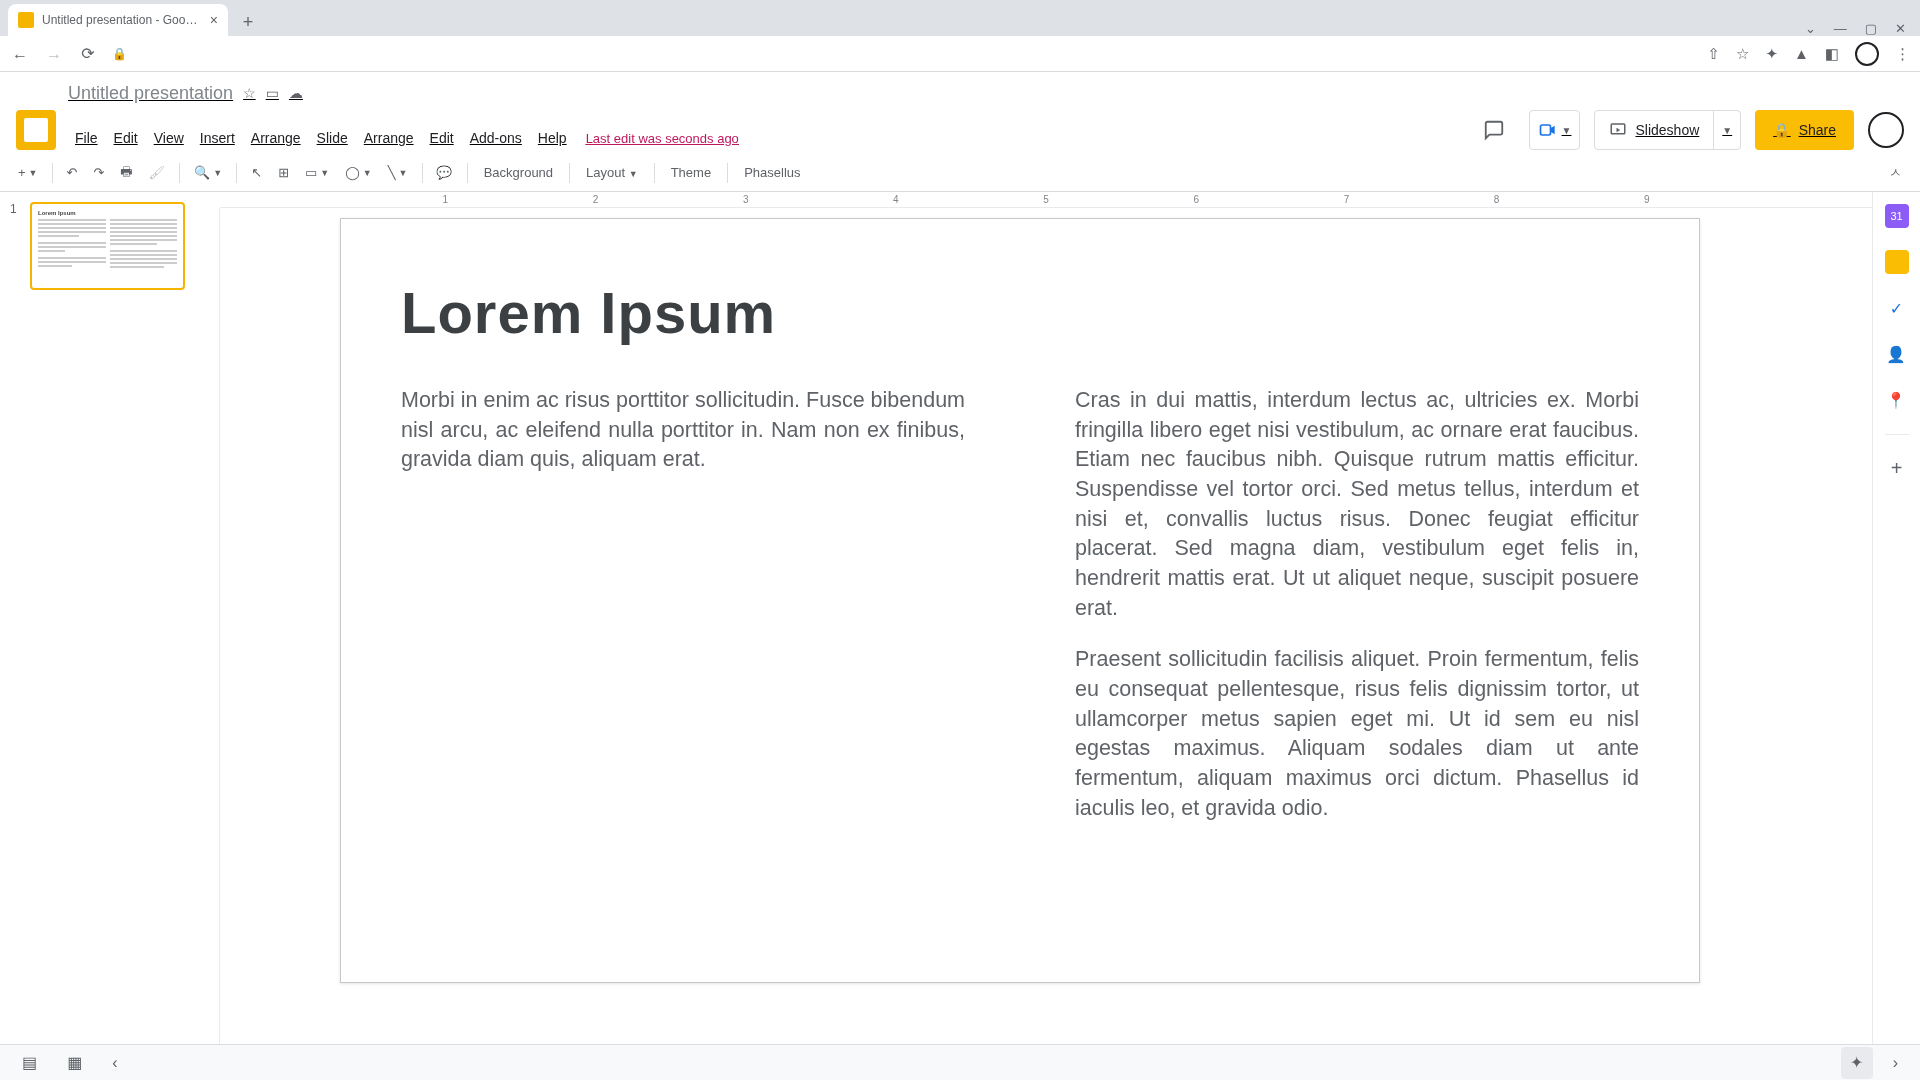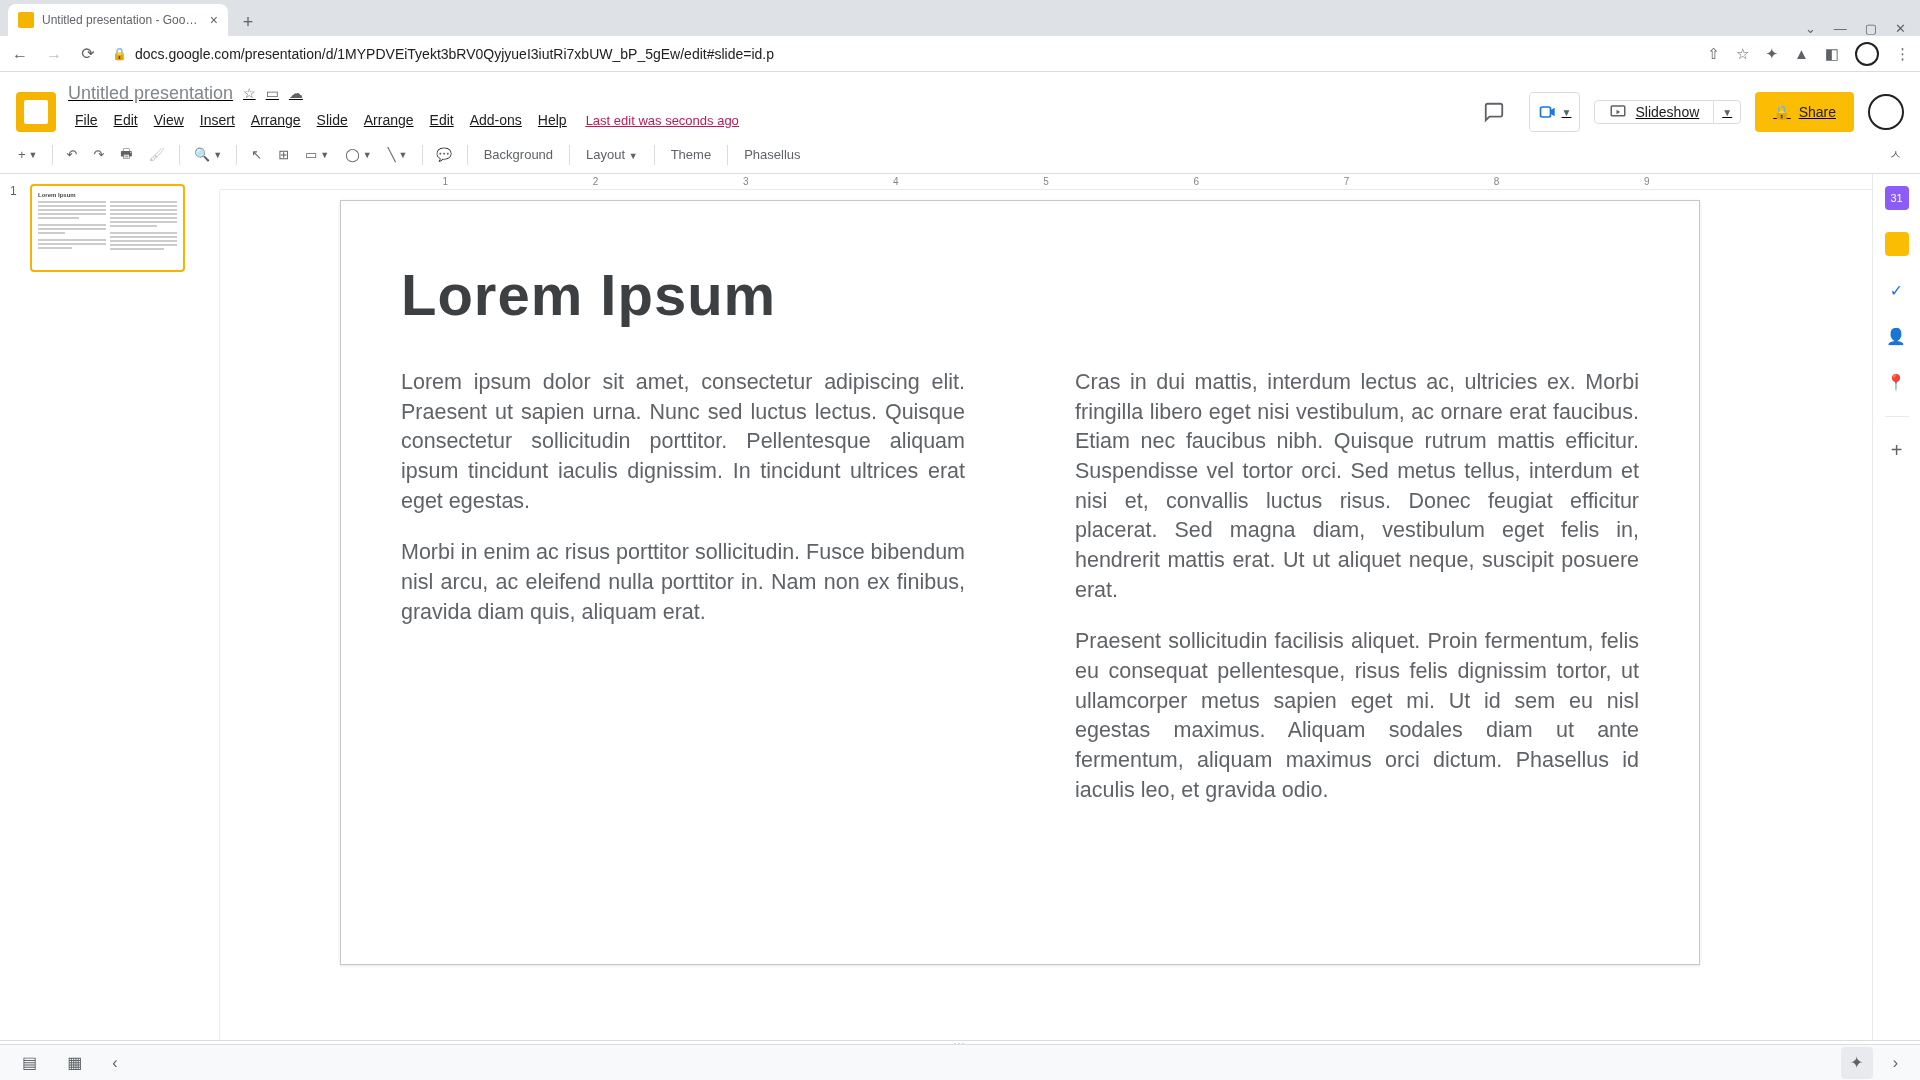--- a/index.html
+++ b/index.html
@@ -26,26 +26,26 @@
 
 
 .app-header { display: flex; align-items: flex-end; padding: 8px 16px 0 16px; text-decoration: underline; }
 .app-logo { width: 40px; height: 40px; background: #f4b400; border-radius: 4px; margin-right: 12px; position: relative; }
 .app-logo::after { content: ''; position: absolute; left: 8px; top: 8px; right: 8px; bottom: 8px; background: #fff; border-radius: 2px; }
 .doc-area { flex: 1; }
 .doc-title-row { display: flex; align-items: center; gap: 10px; height: 26px; }
 .doc-title { font-size: 18px; color: #80868b; }
 .doc-icons { display: flex; gap: 10px; color: #5f6368; }
 .doc-icons span { cursor: pointer; font-size: 14px; }
-.menu-bar { display: flex; gap: 2px; font-size: 14px; color: #202124; margin-top: 2px; align-items: center; }
+.menu-bar { display: flex; gap: 2px; font-size: 14px; color: #202124; margin-top: 20px; align-items: center; }
 .menu-item { padding: 4px 7px; cursor: pointer; border-radius: 4px; }
 .last-edit { color: #be185d; text-decoration: underline; font-size: 13px; margin-left: 10px; cursor: pointer;}
 .header-right { display: flex; align-items: center; gap: 14px; margin-left: auto; }
 .hdr-btn { display: flex; align-items: center; justify-content: center; height: 40px; padding: 0 10px; border-radius: 4px; cursor: pointer; color: #5f6368; }
-.present-dd { border: 1px solid #dadce0; border-radius: 4px; height: 24px; display: flex; align-items: center;}
+.present-dd { border: 1px solid #dadce0; border-radius: 4px; height: 40px; display: flex; align-items: center;}
 .present-main { padding: 0 14px; display: flex; align-items: center; gap: 8px; font-size: 14px; color: #202124; cursor: pointer;}
 .present-split { border-left: 1px solid #dadce0; padding: 0 8px; height: 100%; display:flex; align-items:center; cursor:pointer; color:#5f6368;}
 .share-btn { background: #fbbc04; color: #202124; font-weight: 500; font-size: 14px; padding: 0 18px; height: 40px; border-radius: 4px; display: flex; align-items: center; gap: 8px; cursor: pointer; }
 .acct { width: 36px; height: 36px; border: 2px solid #202124; border-radius: 50%; cursor: pointer; }
 
 
 .toolbar { height: 38px; border-bottom: 1px solid #dadce0; display: flex; align-items: center; padding: 0 12px; gap: 4px; font-size: 13px; color: #5f6368; margin-top: 4px;}
 .tb-btn { padding: 6px 6px; cursor: pointer; border-radius: 2px; display: flex; align-items: center; gap: 3px;}
 .tb-sep { width: 1px; height: 20px; background: #dadce0; margin: 0 4px; }
 .tb-text { padding: 6px 8px; cursor: pointer; }
@@ -114,21 +114,20 @@
     <span>✕</span>
   </div>
 </div>
 
 <div class="addr-bar">
   <span class="nav-btn">←</span>
   <span class="nav-btn disabled">→</span>
   <span class="nav-btn">⟳</span>
   <div class="url-box">
     <span class="lock">🔒</span>
-    <span>docs.google.com/presentation/d/1MYPDVEiTyekt3bRV0QyjyueI3iutRi7xbUW_bP_5gEw/edit#slide=id.p</span>
   </div>
   <div class="addr-right">
     <span>⇧</span>
     <span>☆</span>
     <span>✦</span>
     <span>▲</span>
     <span>◧</span>
     <div class="account-circle"></div>
     <span>⋮</span>
   </div>
@@ -276,21 +275,20 @@
       <div class="tick-major">8</div>
       <div class="tick-major">9</div>
       <div class="tick-major"></div>
     </div>
     <div class="ruler-v"></div>
     <div class="slide-viewport">
       <div class="slide">
         <div class="slide-title">Lorem Ipsum</div>
         <div class="slide-cols">
           <div class="slide-col">
-            <p>Lorem ipsum dolor sit amet, consectetur adipiscing elit. Praesent ut sapien urna. Nunc sed luctus lectus. Quisque consectetur sollicitudin porttitor. Pellentesque aliquam ipsum tincidunt iaculis dignissim. In tincidunt ultrices erat eget egestas.</p>
             <p>Morbi in enim ac risus porttitor sollicitudin. Fusce bibendum nisl arcu, ac eleifend nulla porttitor in. Nam non ex finibus, gravida diam quis, aliquam erat.</p>
           </div>
           <div class="slide-col">
             <p>Cras in dui mattis, interdum lectus ac, ultricies ex. Morbi fringilla libero eget nisi vestibulum, ac ornare erat faucibus. Etiam nec faucibus nibh. Quisque rutrum mattis efficitur. Suspendisse vel tortor orci. Sed metus tellus, interdum et nisi et, convallis luctus risus. Donec feugiat efficitur placerat. Sed magna diam, vestibulum eget felis in, hendrerit mattis erat. Ut ut aliquet neque, suscipit posuere erat.</p>
             <p>Praesent sollicitudin facilisis aliquet. Proin fermentum, felis eu consequat pellentesque, risus felis dignissim tortor, ut ullamcorper metus sapien eget mi. Ut id sem eu nisl egestas maximus. Aliquam sodales diam ut ante fermentum, aliquam maximus orci dictum. Phasellus id iaculis leo, et gravida odio.</p>
           </div>
         </div>
       </div>
     </div>
   </div>

